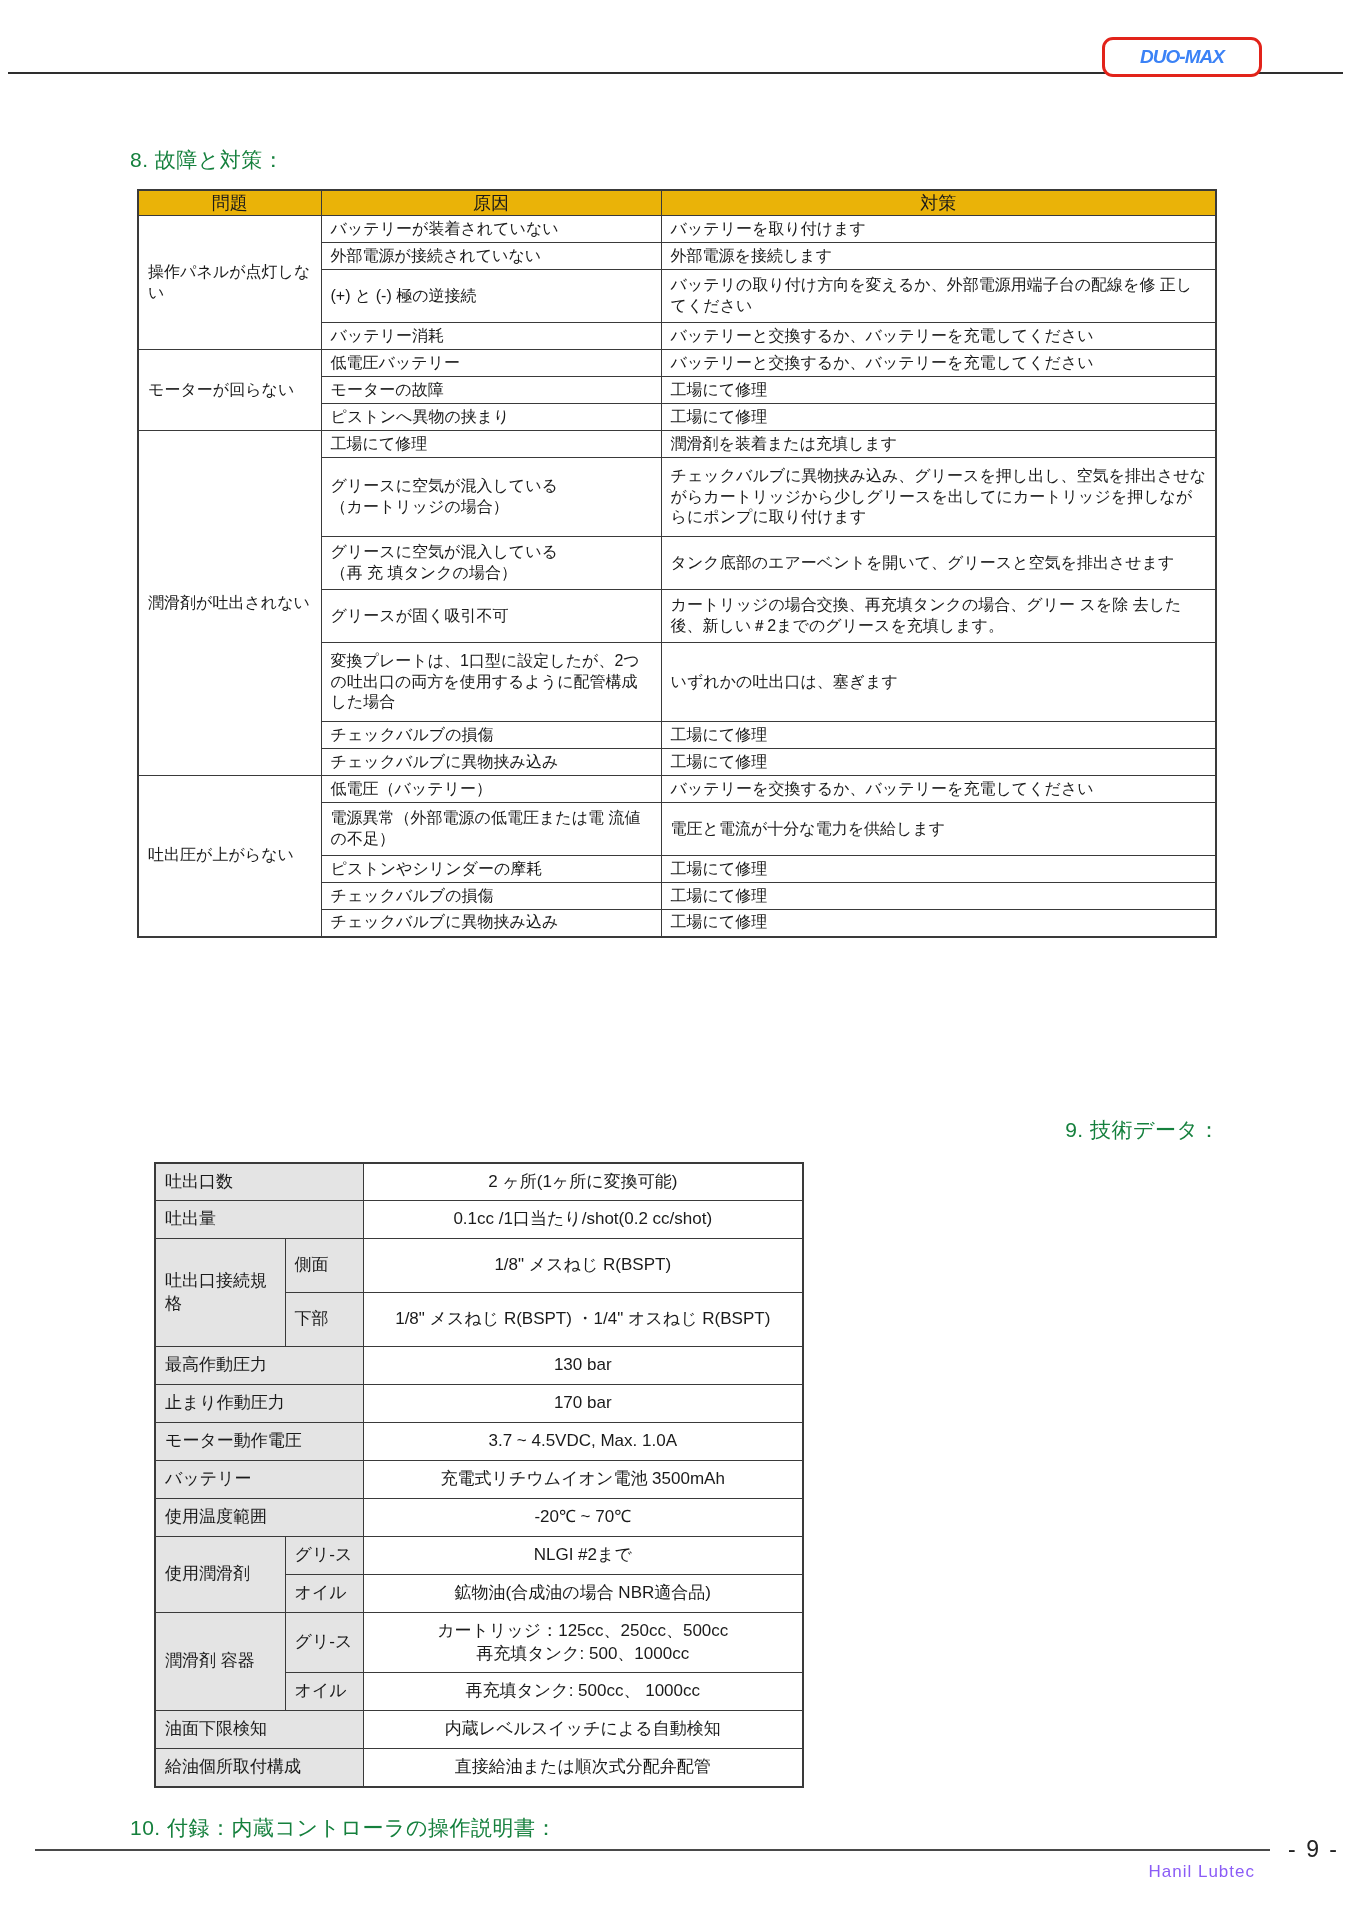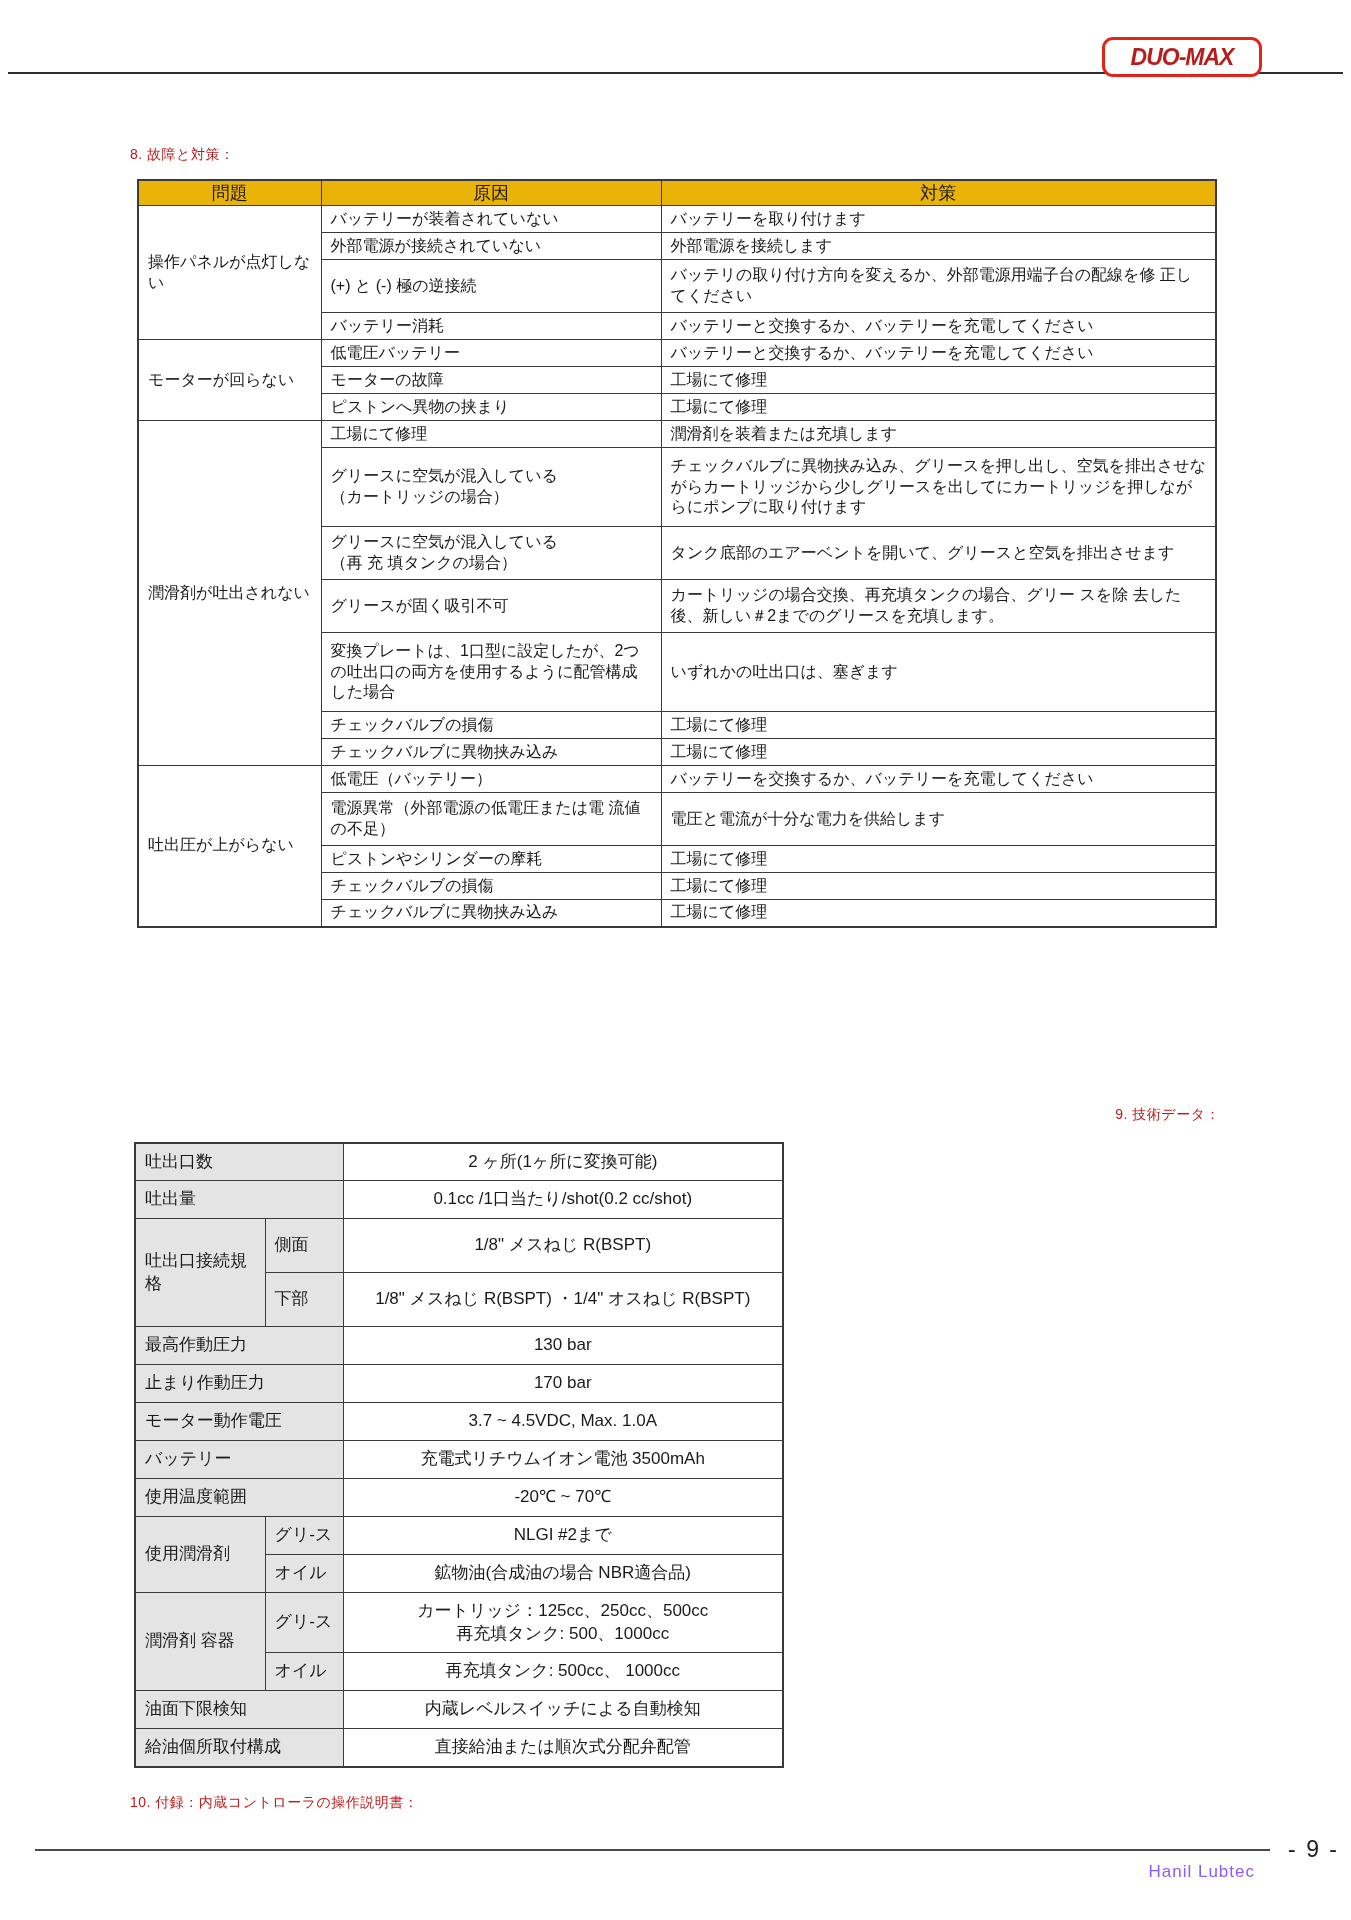--- a/index.html
+++ b/index.html
@@ -12,46 +12,46 @@
   .header-rule {
     position:absolute; top:72px; left:8px; width:1335px;
     border-top:2px solid #2e2e2e; height:0;
   }
   .logo-box {
     position:absolute; top:37px; right:89px; width:160px; height:40px;
     border:3px solid #e2231a; border-radius:11px; background:#ffffff;
     display:flex; align-items:center; justify-content:center; z-index:2;
   }
   .logo-box span {
-    color:#b91c1c; font-weight:bold; font-style:italic; font-size:23px;
+    color:#3b82f6; font-weight:bold; font-style:italic; font-size:19px;
     letter-spacing:-1px; font-family:"Liberation Sans", sans-serif;
   }
   
   .content { position:absolute; left:130px; top:146px; width:1090px; }
-  .sec-title { font-size:14px; font-weight:normal; color:#b91c1c; letter-spacing:0.5px; }
+  .sec-title { font-size:21px; font-weight:normal; color:#15803d; letter-spacing:0.5px; }
   .sec-8 { margin-bottom:15px; }
   .sec-9 { margin-top:178px; margin-bottom:18px;text-align:right; }
   .sec-10 { margin-top:26px; }
   
   table { border-collapse:collapse; table-layout:fixed; }
   .trouble { width:1078px; border:2px solid #3a3a3a; margin-left:7px; }
   .trouble th, .trouble td { border:1px solid #3a3a3a; }
   .trouble th {
     background:#eab308; font-weight:normal; font-size:18px; height:22px;
     text-align:center; vertical-align:middle;
   }
   .trouble td {
     font-size:16px; line-height:1.3; padding:2px 9px;
     vertical-align:middle; text-align:left; white-space:pre-line;
   }
   tr.h1 { height:27px; }
   tr.h2 { height:53px; }
   tr.h3 { height:79px; }
   
-  .specs { width:648px; border:2px solid #3a3a3a; margin-left:4px;padding-left:15px; }
+  .specs { width:648px; border:2px solid #3a3a3a; margin-left:24px;padding-left:15px; }
   .specs td { border:1px solid #3a3a3a; font-size:17px; line-height:1.3; padding:2px 9px; vertical-align:middle; }
   .specs .lbl { background:#e4e4e4; text-align:left; }
   .specs .val { text-align:center; white-space:pre-line; }
   .specs .vblock { display:inline-block; text-align:center; white-space:pre-line; }
   tr.r38 { height:38px; }
   tr.r54 { height:54px; }
   tr.r60 { height:60px; }
   
   .footer-rule {
     position:absolute; top:1849px; left:35px; width:1235px;

